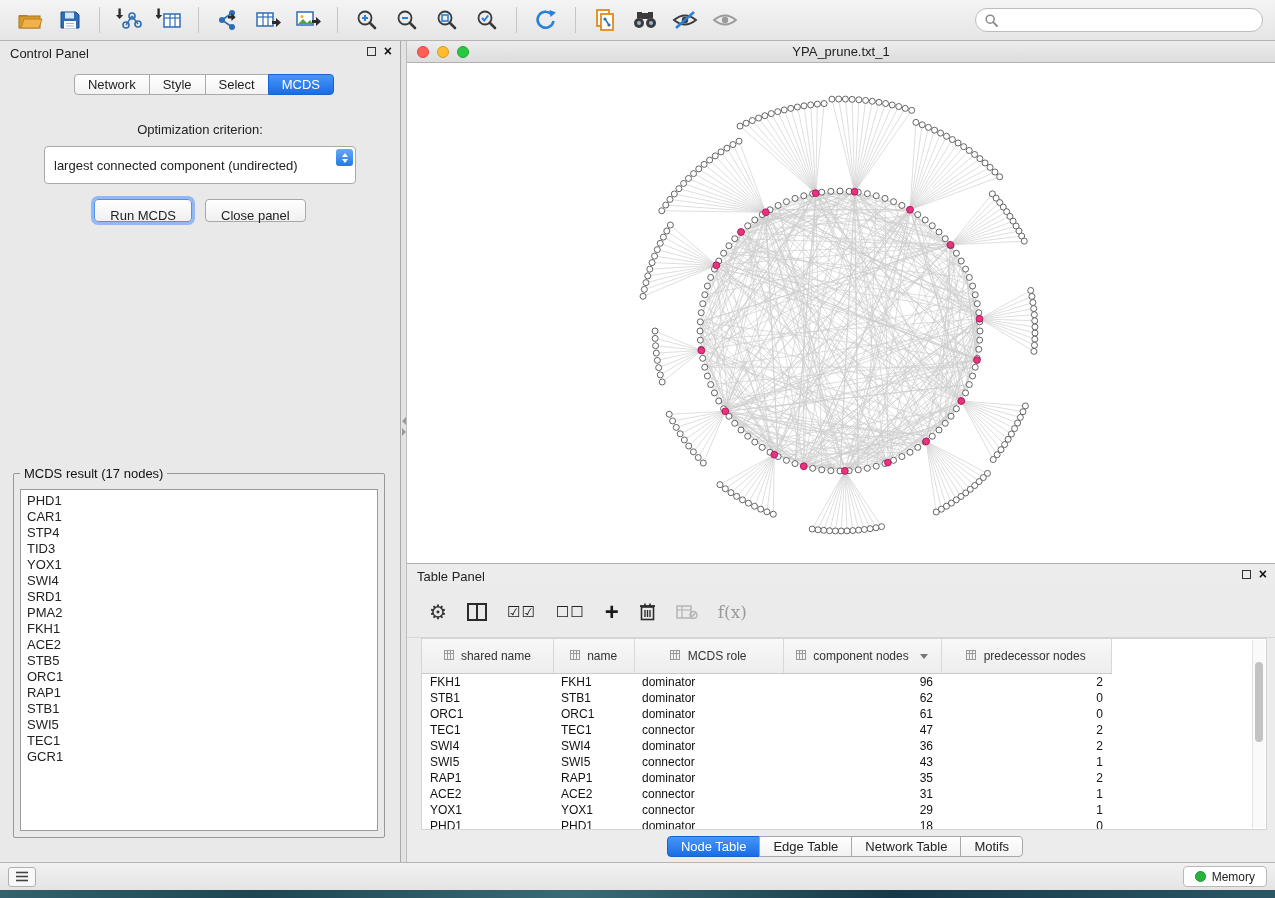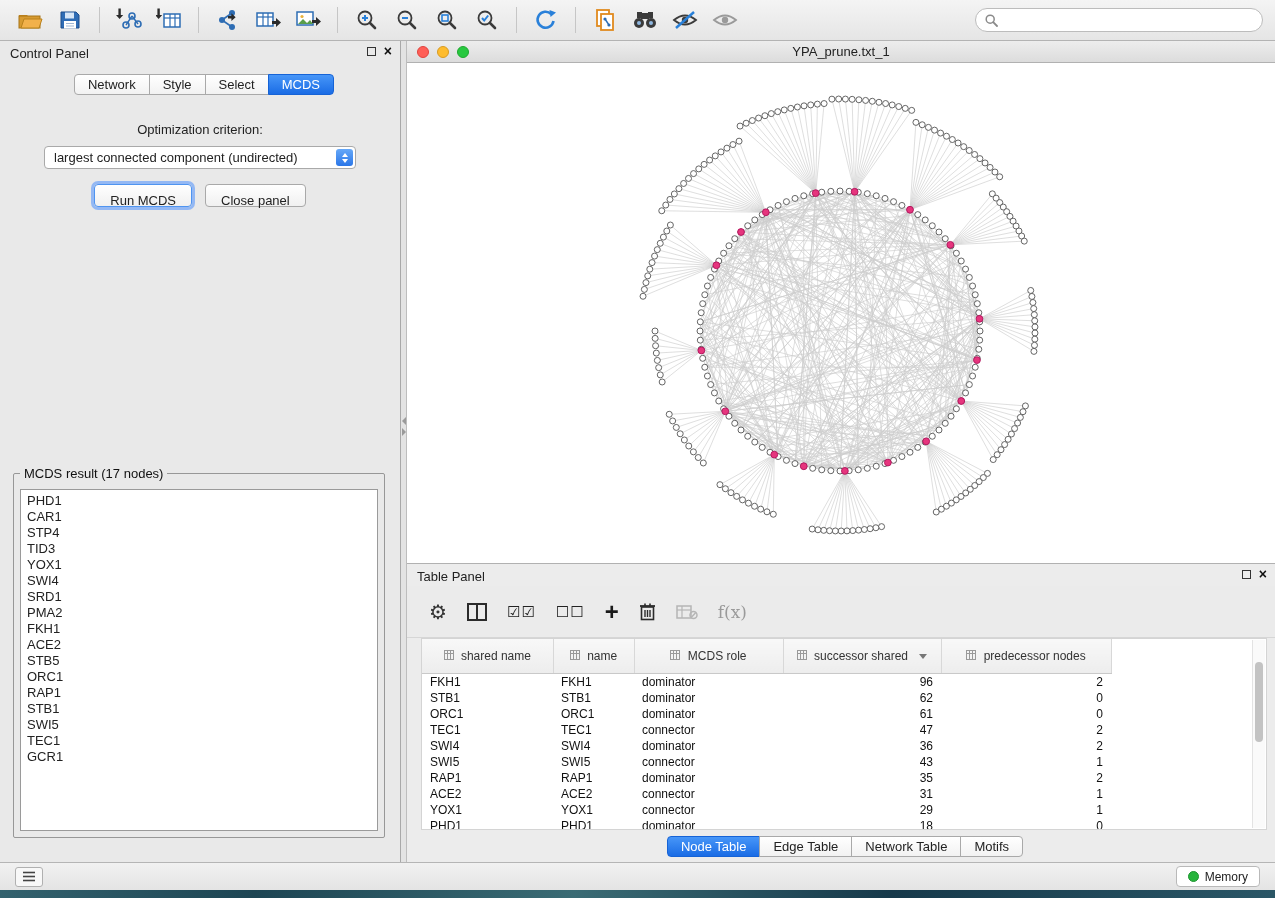--- a/index.html
+++ b/index.html
@@ -31,21 +31,21 @@
   .win-btns{position:absolute;right:8px;top:5px;display:flex;gap:8px;align-items:center}
   .float-box{width:9px;height:9px;border:1.5px solid #333;display:inline-block}
   .close-x{font-size:14px;font-weight:bold;color:#111;line-height:10px}
   .cp-tabs{display:flex;justify-content:center;margin-top:9px}
   .tab{height:21px;line-height:19px;padding:0 13px;font-size:13px;background:linear-gradient(#ffffff,#f2f2f2);
     border:1px solid #a9a9a9;margin-left:-1px;color:#222}
   .tab:first-child{border-radius:4px 0 0 4px;margin-left:8px}
   .tab:last-child{border-radius:0 4px 4px 0}
   .tab.selected{background:linear-gradient(#4796f8,#1a6ce5);border-color:#1663d6;color:#fff}
   .opt-label{text-align:center;margin-top:27px;font-size:13px}
-  .dropdown{margin:9px auto 0;width:312px;height:23px;border:1px solid #a9a9a9;border-radius:4px;background:#fff;
+  .dropdown{margin:9px auto 0;width:312px;height:38px;border:1px solid #a9a9a9;border-radius:4px;background:#fff;
     display:flex;align-items:center;padding-left:9px;font-size:13px;position:relative}
   .stepper{position:absolute;right:2px;top:2px;width:17px;height:17px;border-radius:3px;
     background:linear-gradient(#66a8f8,#2a76e8);display:flex;flex-direction:column;align-items:center;justify-content:center;gap:2px}
   .stepper i{width:0;height:0;border-left:3.5px solid transparent;border-right:3.5px solid transparent}
   .stepper .up{border-bottom:4px solid #fff}
   .stepper .dn{border-top:4px solid #fff}
   .btn-row{display:flex;justify-content:center;gap:13px;margin-top:15px}
   .btn{height:23px;padding:8px 15px;font-size:13px;background:linear-gradient(#ffffff,#f0f0f0);
     border:1px solid #a9a9a9;border-radius:4px;color:#222;font-family:"Liberation Sans",sans-serif}
   .btn.focused{box-shadow:0 0 0 3px rgba(77,144,254,.55);border-color:#4f94f0}
@@ -86,21 +86,21 @@
   td.c3{text-align:right;padding-right:24px}
   td.c4{text-align:right;padding-right:14px}
   .sort-caret{display:inline-block;width:0;height:0;border-left:4px solid transparent;border-right:4px solid transparent;
     border-top:5px solid #777;margin-left:8px;vertical-align:middle}
   .vscroll{position:absolute;top:1px;right:1px;bottom:1px;width:13px;background:#fafafa;border-left:1px solid #e3e3e3}
   .vthumb{position:absolute;top:22px;left:2px;width:8px;height:80px;border-radius:4px;background:#c3c3c3}
   .table-tabs{position:absolute;bottom:5px;left:0;right:0;display:flex;justify-content:center}
 
   
   .statusbar{position:absolute;left:0;right:0;bottom:8px;height:28px;background:linear-gradient(#f1f1f1,#e4e4e4);
-    border-top:1px solid #b5b5b5;display:flex;align-items:center;padding:0 15px}
+    border-top:1px solid #b5b5b5;display:flex;align-items:center;padding:0 8px}
   .menu-btn{width:28px;height:20px;border:1px solid #b0b0b0;border-radius:3px;background:#f8f8f8;
     display:flex;align-items:center;justify-content:center}
   .memory-btn{margin-left:auto;height:21px;border:1px solid #b9b9b9;border-radius:4px;background:#fff;
     display:flex;align-items:center;gap:6px;padding:0 11px;font-size:12px;color:#222}
   .memory-dot{width:11px;height:11px;border-radius:50%;background:#27b43c;border:1px solid #1d9530}
   .wallpaper{position:absolute;left:0;right:0;bottom:0;height:8px;
     background:linear-gradient(90deg,#33626e 0%,#1d4553 20%,#3a6b74 45%,#16394a 70%,#2a5666 100%)}
 </style>
 </head>
 <body>
@@ -1230,21 +1230,21 @@
                     </svg>
                   <span class="thlbl">MCDS role</span>
                 </th>
                 <th class="c3">
                   <svg width="10" height="10" viewBox="0 0 10 10">
                       <rect x="0.5" y="0.5" width="9" height="9" fill="none" stroke="#999"></rect>
                       <line x1="0.5" y1="3.5" x2="9.5" y2="3.5" stroke="#999"></line>
                       <line x1="3.5" y1="0.5" x2="3.5" y2="9.5" stroke="#999"></line>
                       <line x1="6.5" y1="0.5" x2="6.5" y2="9.5" stroke="#999"></line>
                     </svg>
-                  <span class="thlbl">successor shared</span>
+                  <span class="thlbl">component nodes</span>
                   <span class="sort-caret"></span>
                 </th>
                 <th class="c4">
                   <svg width="10" height="10" viewBox="0 0 10 10">
                       <rect x="0.5" y="0.5" width="9" height="9" fill="none" stroke="#999"></rect>
                       <line x1="0.5" y1="3.5" x2="9.5" y2="3.5" stroke="#999"></line>
                       <line x1="3.5" y1="0.5" x2="3.5" y2="9.5" stroke="#999"></line>
                       <line x1="6.5" y1="0.5" x2="6.5" y2="9.5" stroke="#999"></line>
                     </svg>
                   <span class="thlbl">predecessor nodes</span>

